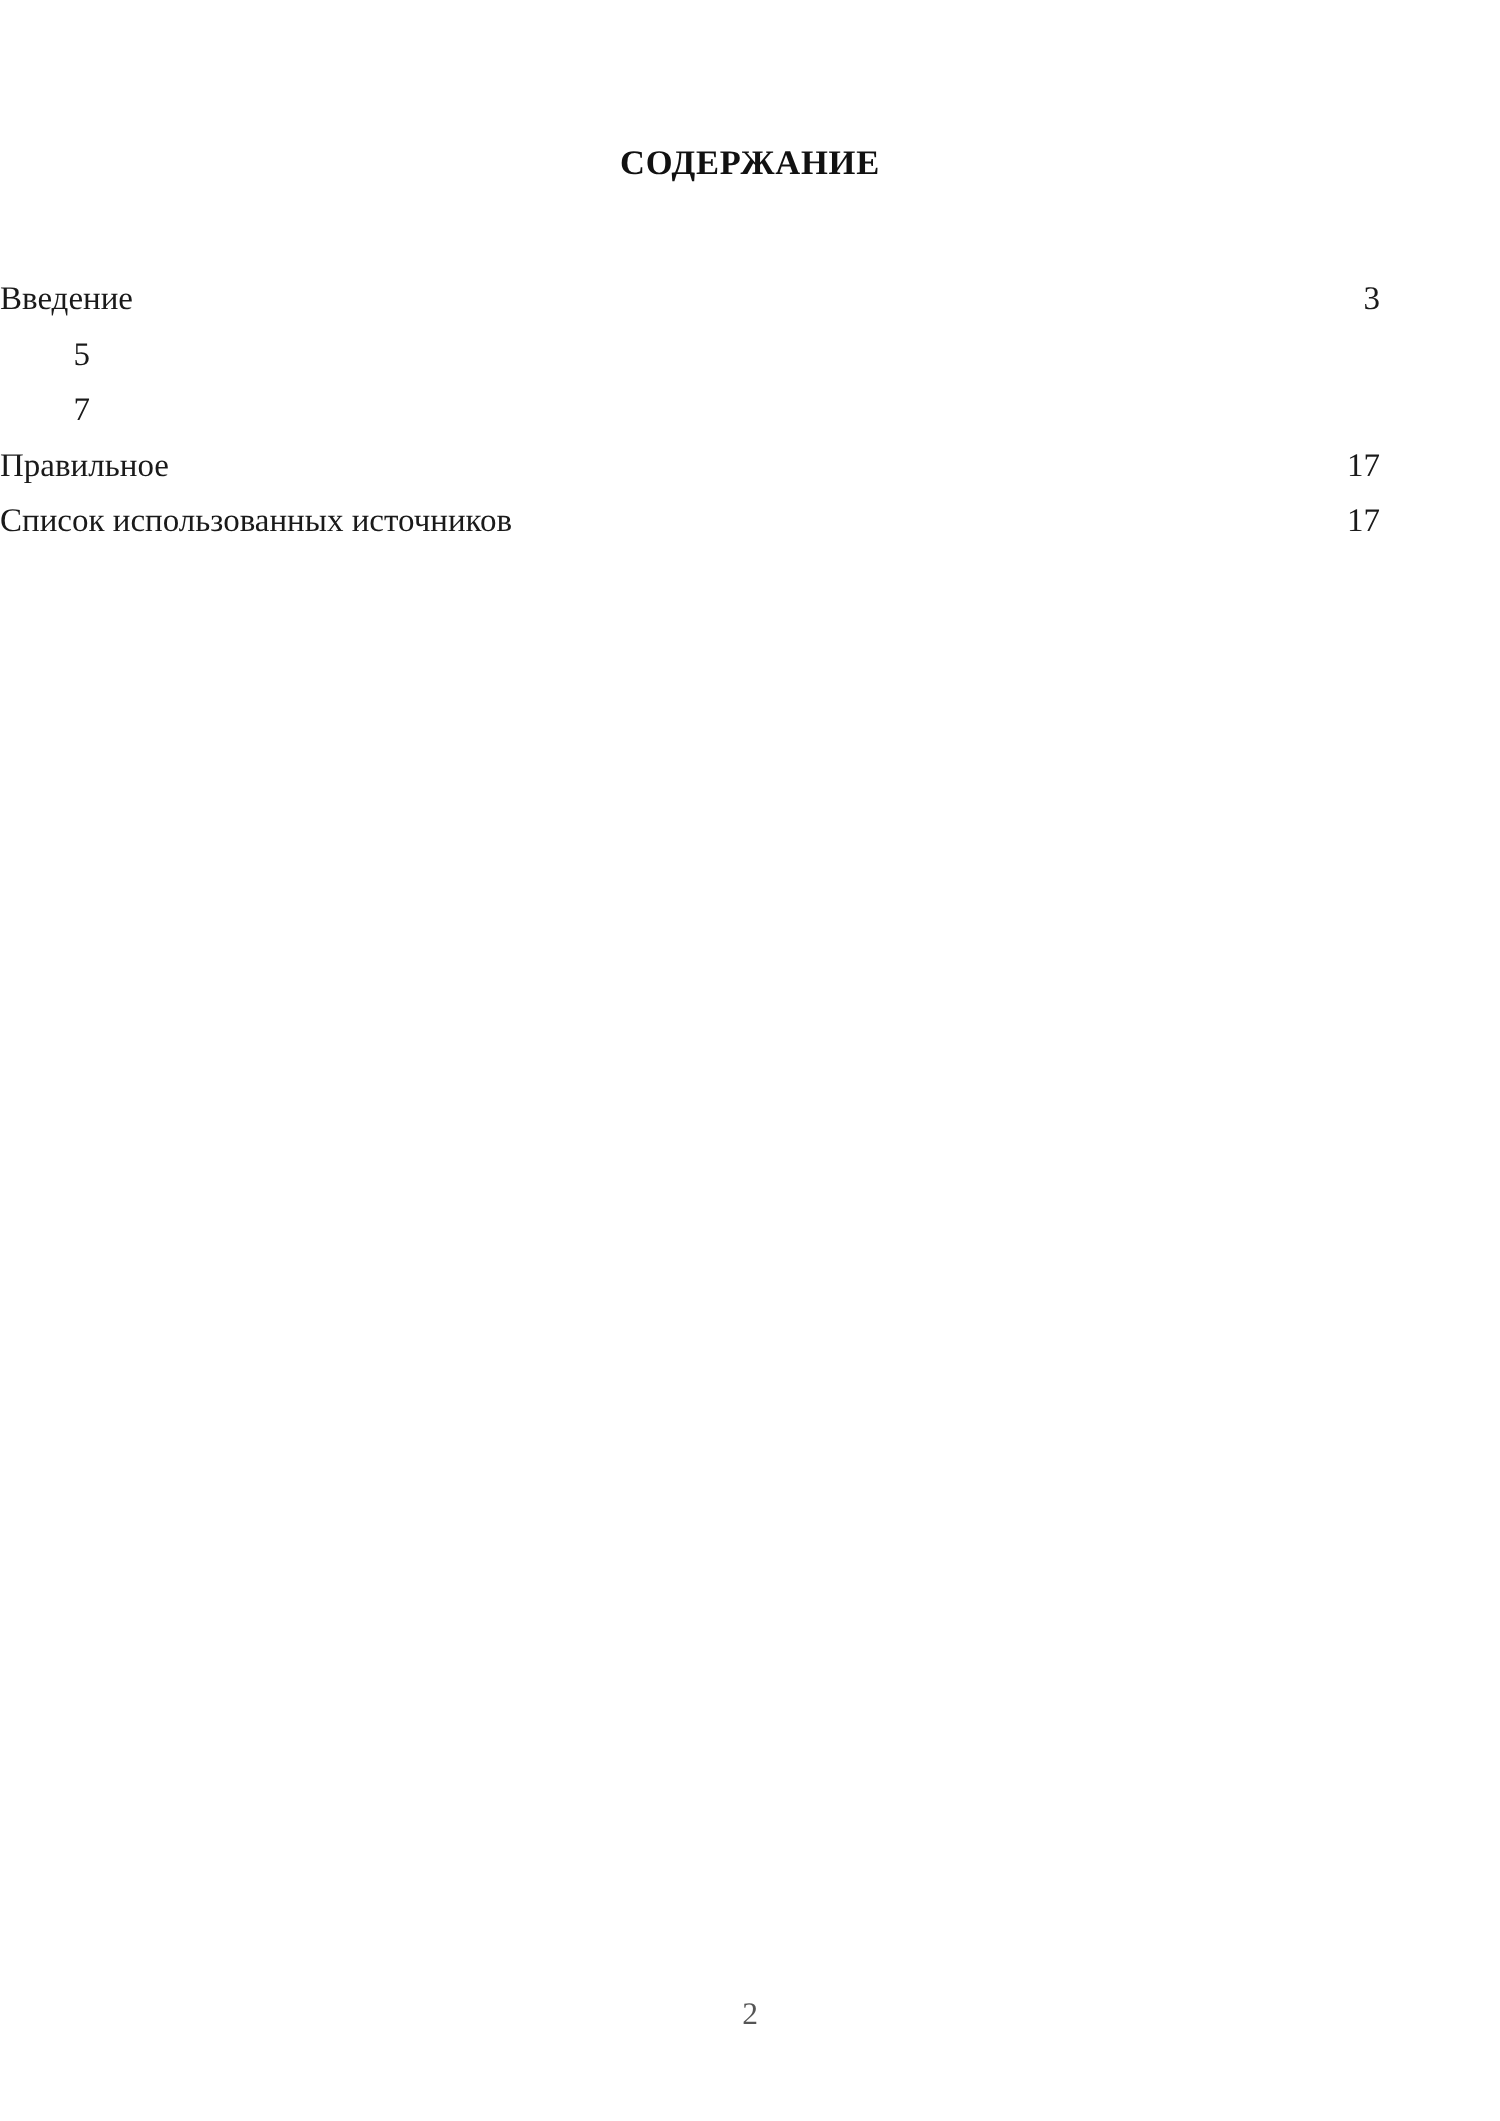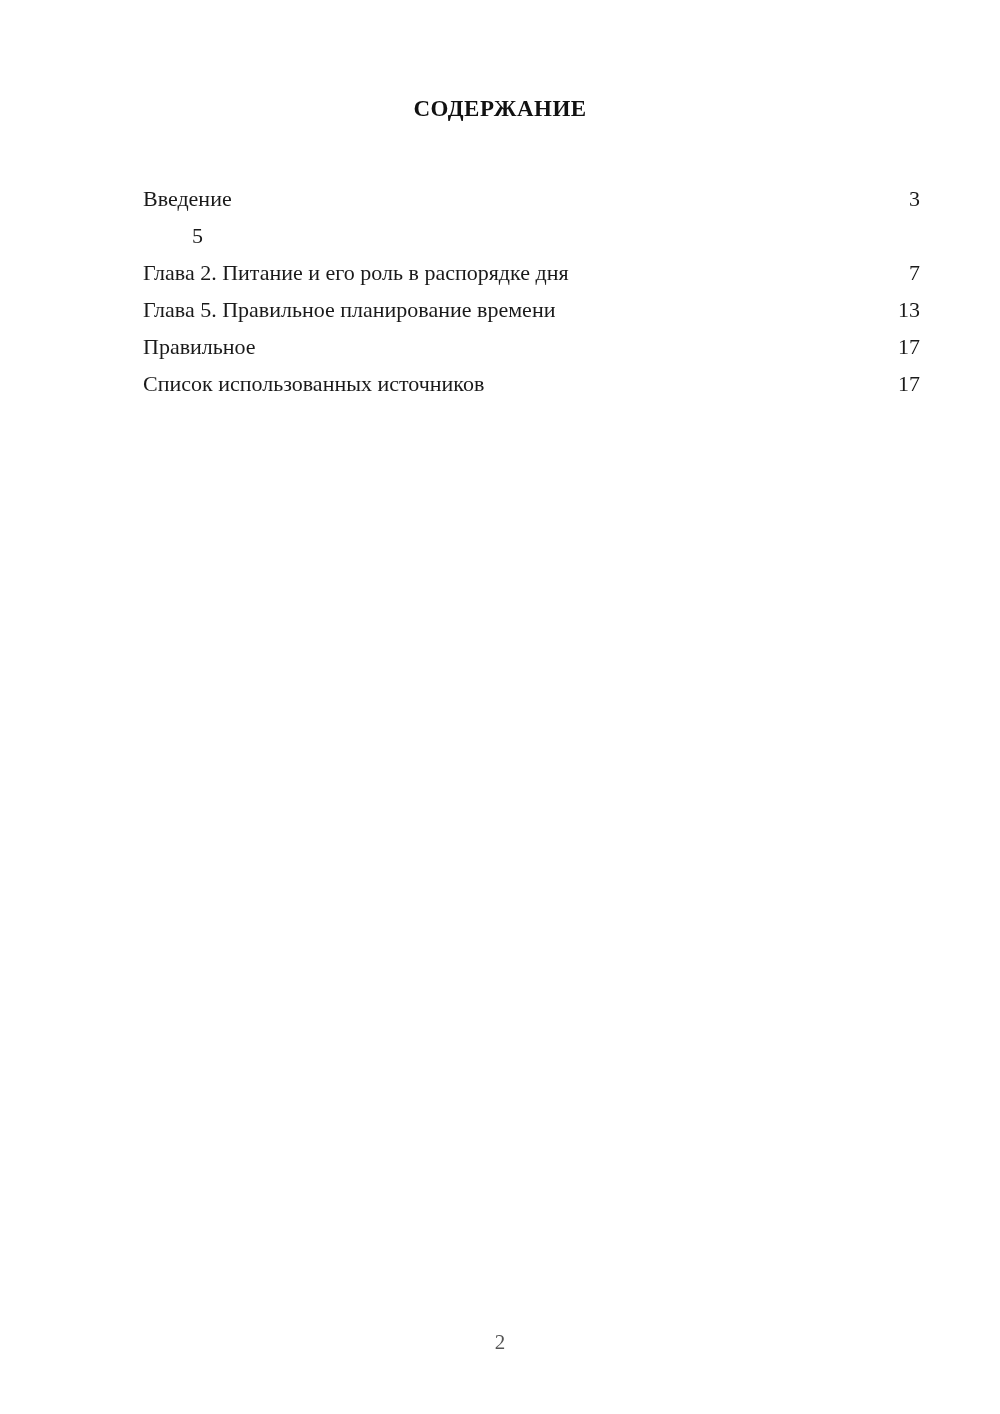--- a/index.html
+++ b/index.html
@@ -19,21 +19,20 @@
   .doc-title {
     padding-top: 96px;
     text-align: center;
     font-size: 23px;
     font-weight: bold;
     letter-spacing: 0.5px;
     color: #111111;
   }
   .toc {
     margin-top: 58px;
-    padding-left: 143px;
     padding-right: 80px;
   }
   .toc-row {
     display: flex;
     justify-content: space-between;
     align-items: baseline;
     font-size: 22px;
     line-height: 37px;
     color: #1a1a1a;
   }
@@ -68,30 +67,25 @@
     <div class="toc-row">
       <span class="entry-title">Введение</span>
       <span class="entry-page">3</span>
     </div>
 
     <div class="toc-row">
       <span class="entry-page">5</span>
     </div>
 
     <div class="toc-row">
-      <span class="entry-title">Глава 2. Питание и его роль в распорядке дня</span>
       <span class="entry-page">7</span>
     </div>
 
 
 
-    <div class="toc-row">
-      <span class="entry-title">Глава 5. Правильное планирование времени</span>
-      <span class="entry-page">13</span>
-    </div>
 
     <div class="toc-row">
       <span class="entry-title">Правильное</span>
       <span class="entry-page">17</span>
     </div>
 
     <div class="toc-row">
       <span class="entry-title">Список использованных источников</span>
       <span class="entry-page">17</span>
     </div>

